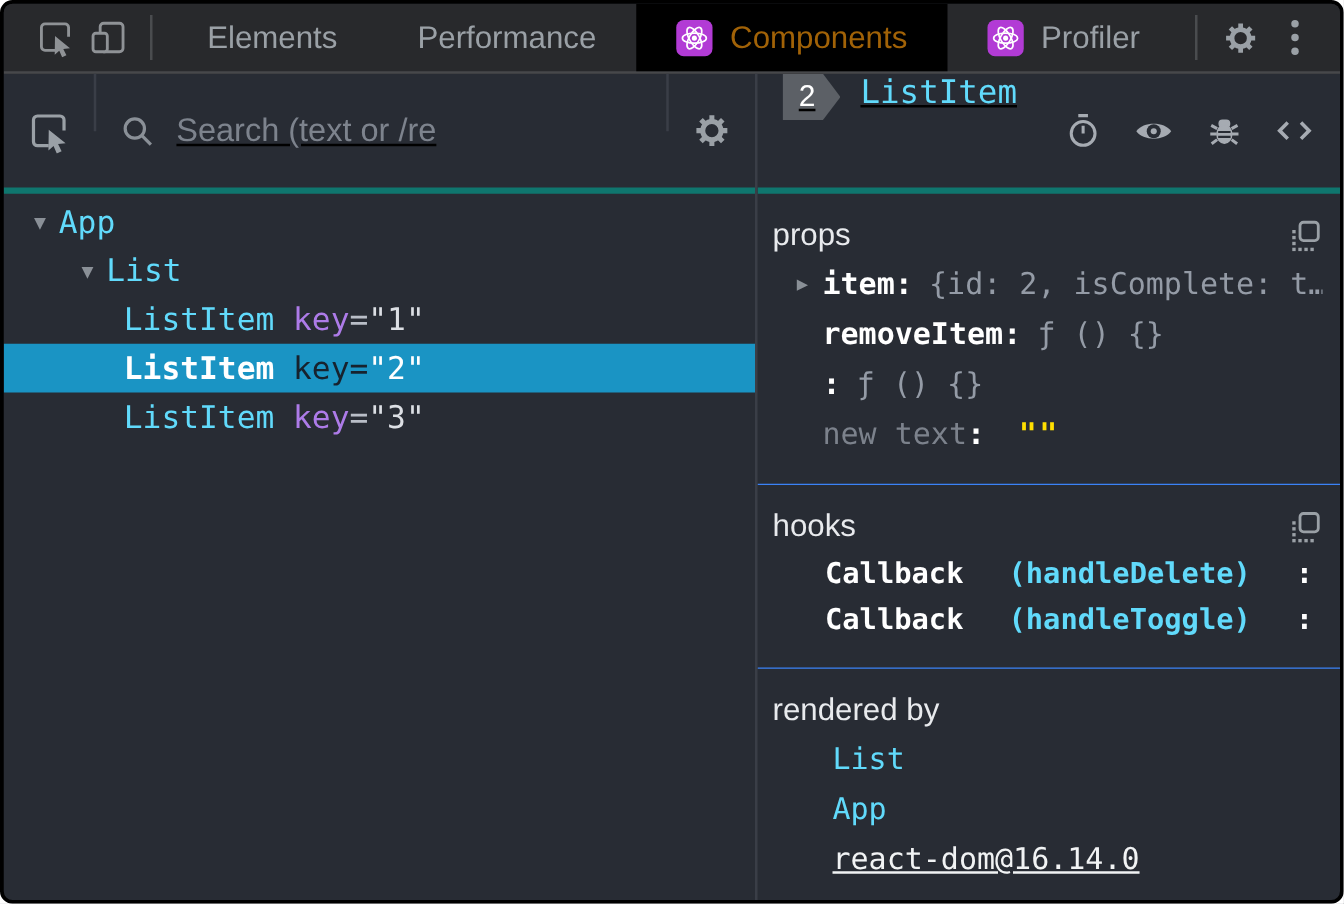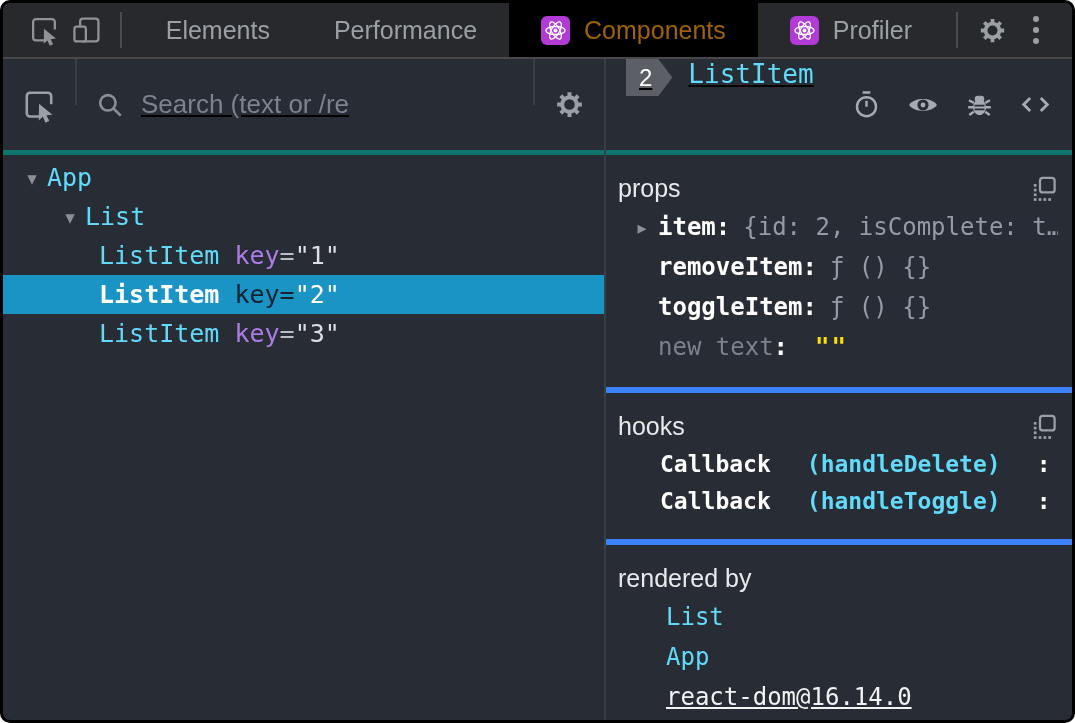--- a/index.html
+++ b/index.html
@@ -45,21 +45,21 @@
   .trow.selected{background:#1a94c4;}
   .trow.selected .tname{color:#ffffff;font-weight:700;}
   .trow.selected .tattr,.trow.selected .teq{color:#17222e;}
   .trow.selected .tval{color:#ffffff;}
   
   .rt-badge{height:37px;padding:0 20px 0 13px;background:#5c6066;color:#fff;
     font-size:24px;display:flex;align-items:center;flex:none;
     clip-path:polygon(0 0,calc(100% - 14px) 0,100% 50%,calc(100% - 14px) 100%,0 100%);}
   .rt-name{margin-left:16px;color:#61dafb;font-family:"DejaVu Sans Mono",monospace;font-size:26px;}
   .rt-icons{margin-left:auto;display:flex;align-items:center;gap:24px;color:#a6abb2;}
-  .section{border-bottom:6px solid #3b82f6;padding:14px 14px 20px 12px;}
+  .section{border-bottom:1px solid #3b82f6;padding:14px 14px 20px 12px;}
   .section.last{border-bottom:none;}
   .sec-head{display:flex;justify-content:space-between;align-items:center;
     font-size:25px;color:#e8eaed;height:38px;}
   .copy-btn{color:#9aa0a6;display:flex;align-items:center;}
   .prow{height:40px;display:flex;align-items:center;font-family:"DejaVu Sans Mono",monospace;
     font-size:24px;padding-left:40px;white-space:pre;overflow:hidden;}
   .prow.has-arrow{padding-left:8px;}
   .parrow{width:32px;color:#8a9097;font-size:18px;text-align:center;flex:none;
     font-family:"DejaVu Sans",sans-serif;}
   .pkey{color:#ffffff;font-weight:700;}
@@ -277,21 +277,21 @@
             </span>
           </span>
         </div>
         <div class="prow has-arrow">
           <span class="parrow">▸</span><span class="pkey">item</span><span class="pcolon">:</span><span class="pval">{id: 2, isComplete: t…</span>
         </div>
         <div class="prow">
           <span class="pkey">removeItem</span><span class="pcolon">:</span><span class="pval">ƒ () {}</span>
         </div>
         <div class="prow">
-          <span class="pkey">toggleItem</span><span class="pcolon">:</span><span class="pval">ƒ () {}</span>
+          <span class="pcolon">:</span><span class="pval">ƒ () {}</span>
         </div>
         <div class="prow">
           <span class="newkey">new text</span><span class="pcolon">:</span><span class="newval">""</span>
         </div>
       </div>
 
       <div class="section">
         <div class="sec-head">
           <span>hooks</span>
           <span class="copy-btn">

